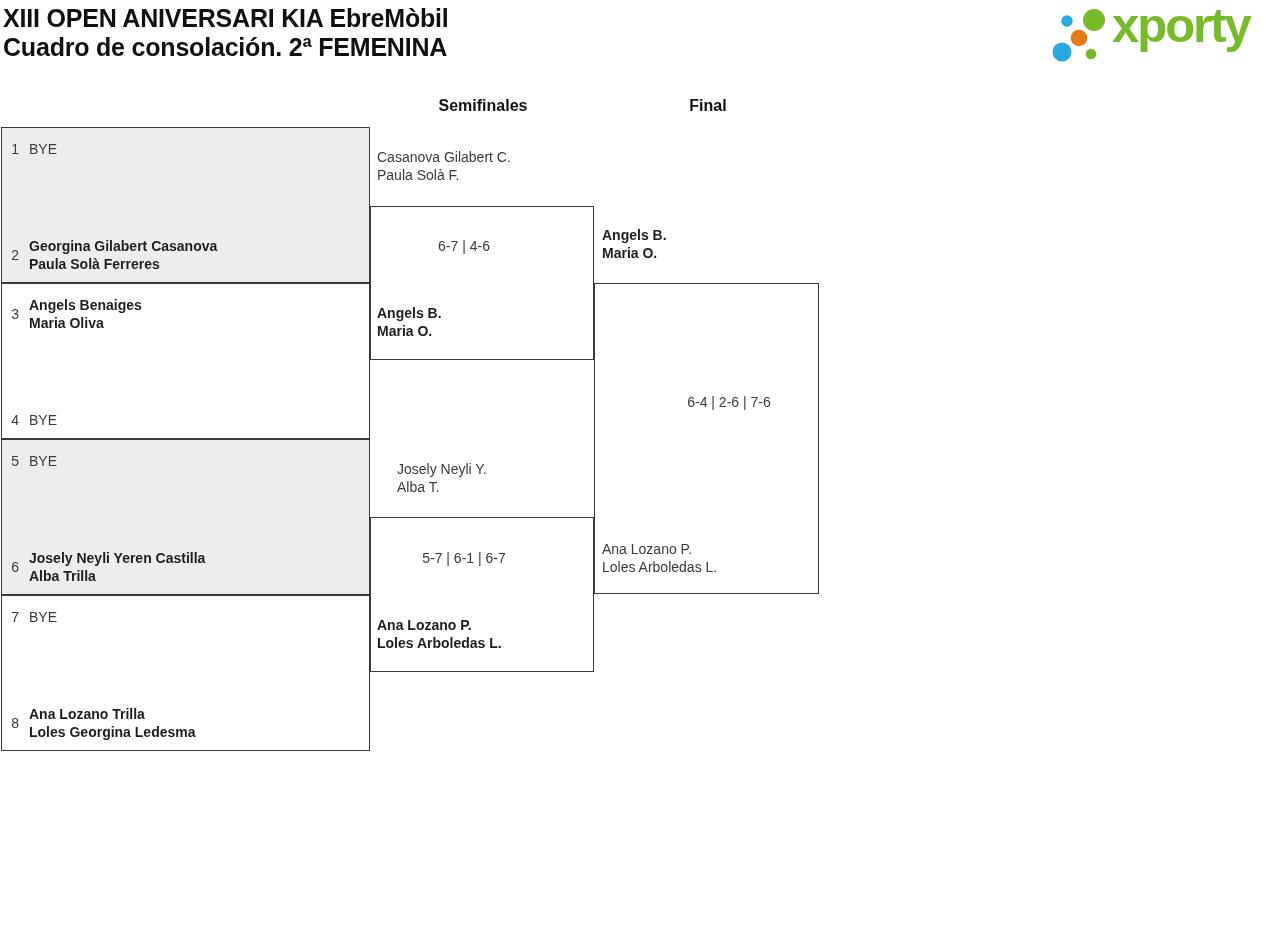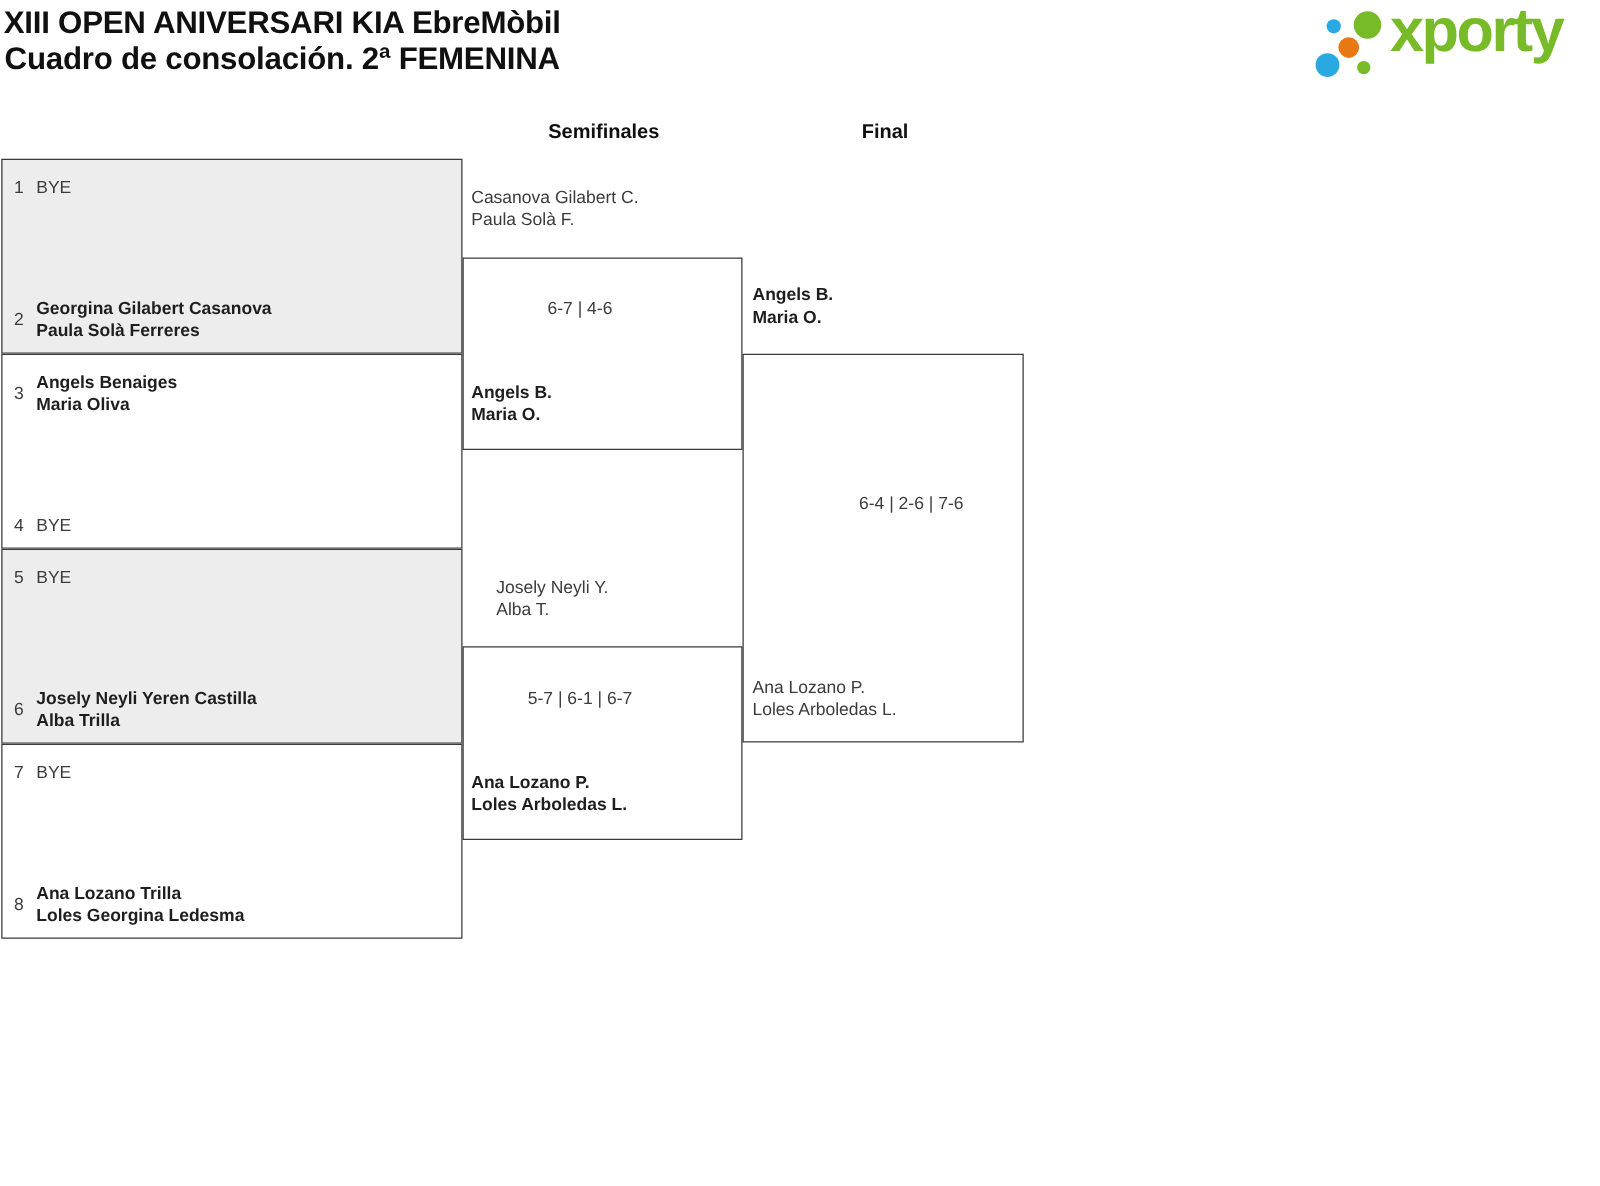--- a/index.html
+++ b/index.html
@@ -1,21 +1,21 @@
 <!DOCTYPE html>
 <html><head>
 <meta charset="utf-8">
 <style>
   * { margin:0; padding:0; box-sizing:border-box; }
   html,body { background:#fff; }
   body { font-family:"Liberation Sans", sans-serif; color:#3b3b3b; }
   .page { position:relative; width:1280px; height:949px; background:#fff; overflow:hidden; }
 
   
-  .title { position:absolute; left:3px; top:4px; font-size:25px; line-height:29px; font-weight:700; color:#101010; letter-spacing:-0.2px;text-align:center; }
+  .title { position:absolute; left:3px; top:4px; font-size:25px; line-height:29px; font-weight:700; color:#101010; letter-spacing:-0.2px; }
   .logo { position:absolute; left:1046px; top:3px; width:232px; height:72px;text-align:center; }
   .logo-mark { position:absolute; left:2px; top:2px; }
   .logo-text { position:absolute; left:66px; top:-6px; font-size:49px; font-weight:700; letter-spacing:-2px; color:#77bb28; }
 
   
   .col-header { position:absolute; top:96px; font-size:16px; line-height:20px; font-weight:700; color:#101010; text-align:center; }
   .col-header.c1 { left:0; width:370px; }
   .col-header.c2 { left:371px; width:224px; }
   .col-header.c3 { left:595px; width:226px; }
 

